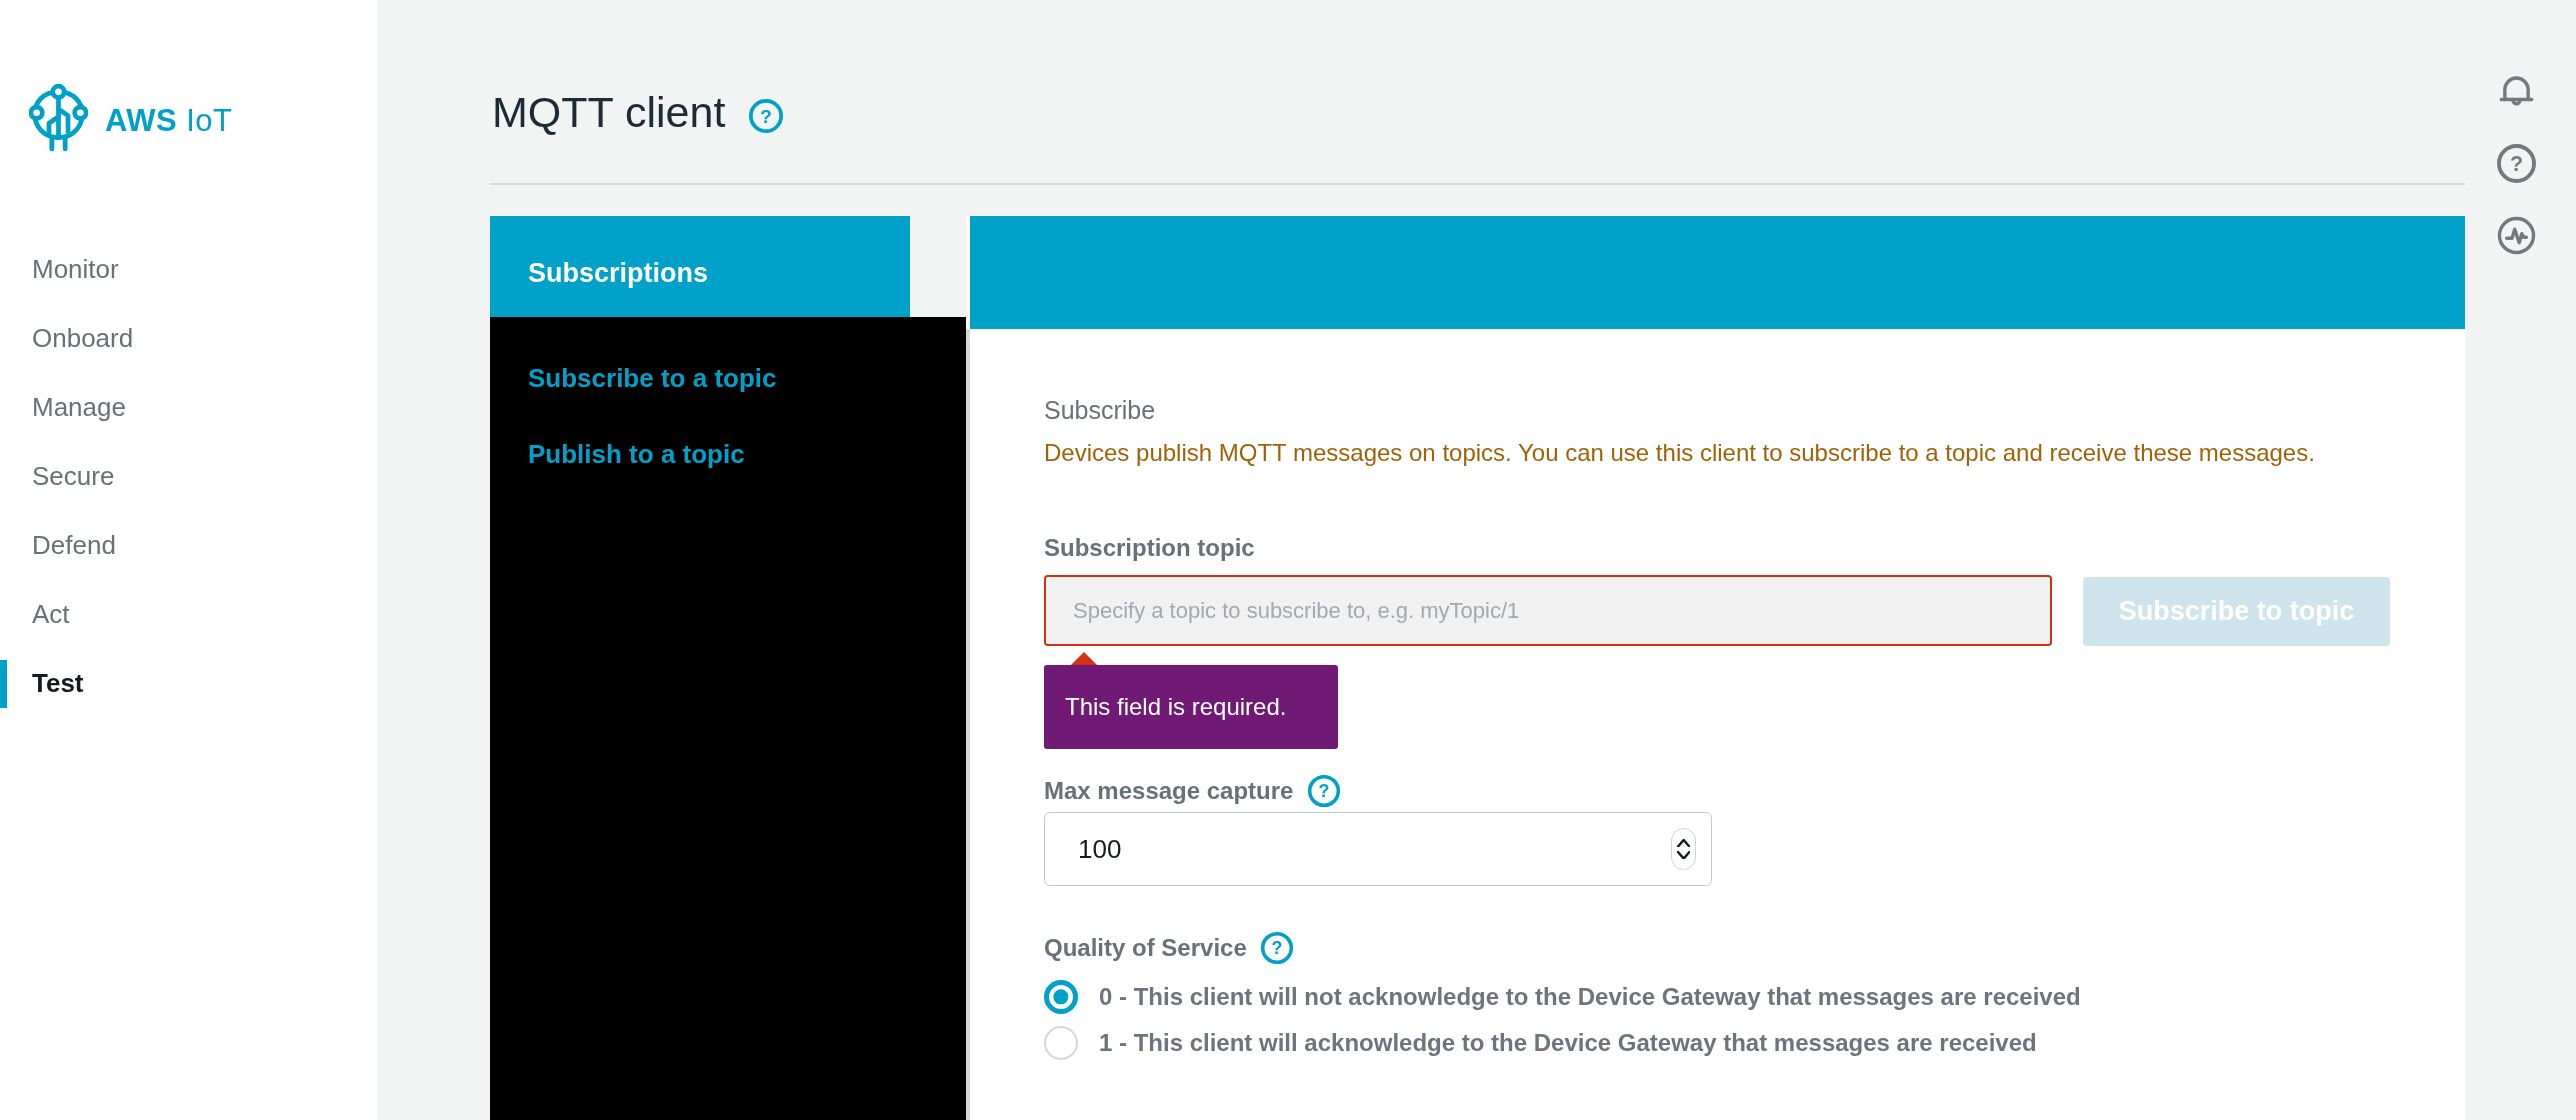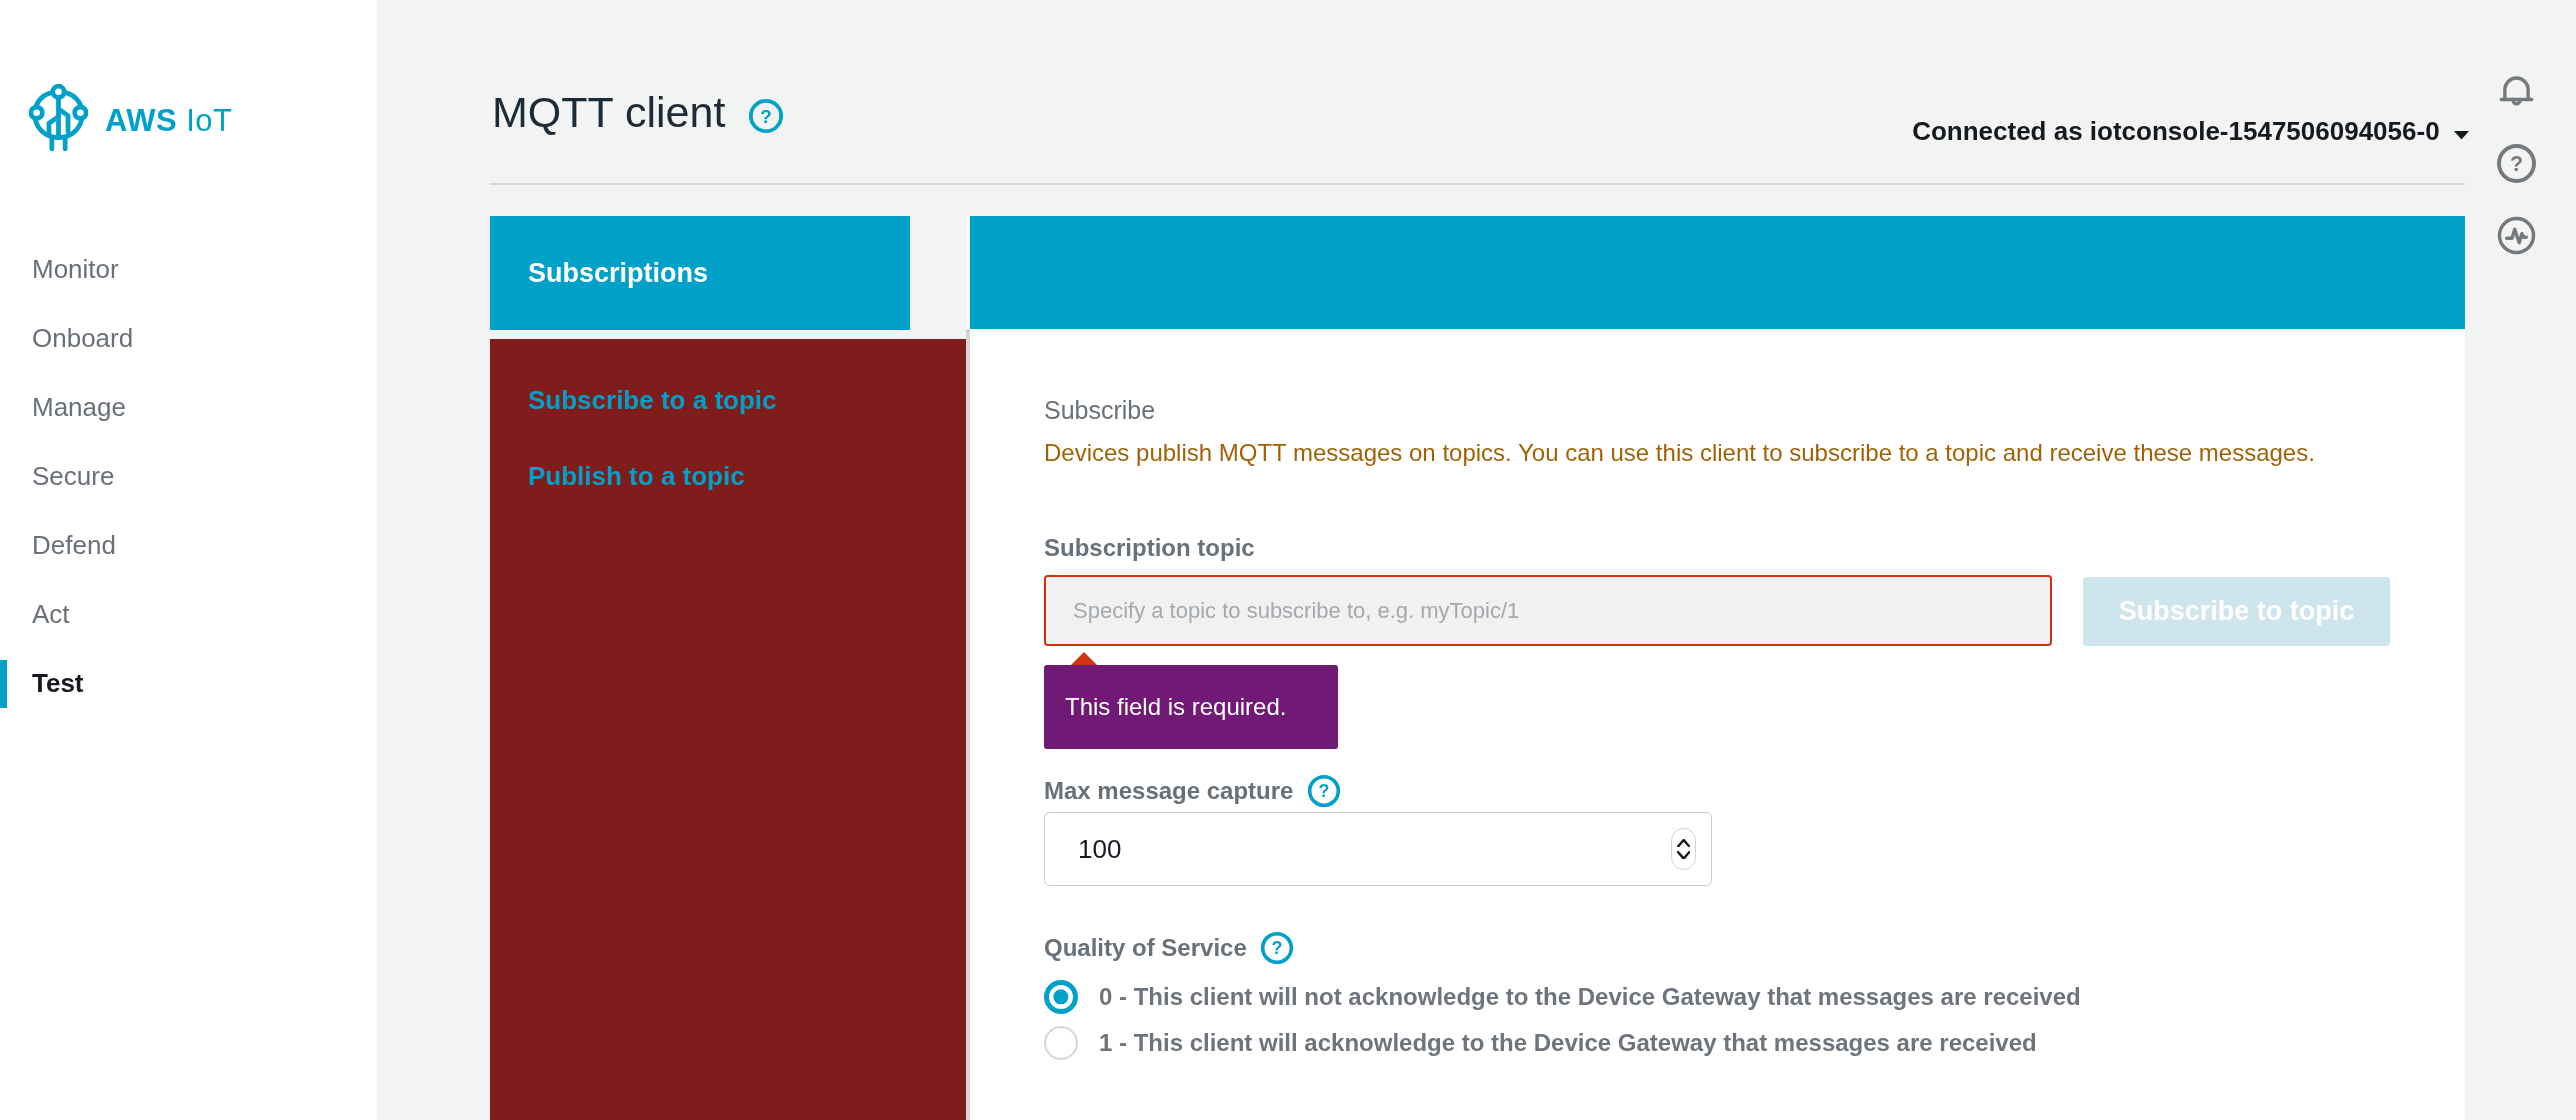--- a/index.html
+++ b/index.html
@@ -26,21 +26,21 @@
   .connected { position:absolute; top:116px; right:106px; display:flex; align-items:center; gap:13.4px;
                font-size:26px; font-weight:bold; color:#16191f; cursor:pointer; }
   .title-divider { position:absolute; left:490px; top:183px; width:1975px; height:1.9px; background:#d9d9d9; }
   
   .tab-left { position:absolute; left:490px; top:216px; width:420px; height:114px; background:#00a1c9;
               display:flex; align-items:center; padding-left:38px; cursor:pointer; }
   .tab-left span { color:#ffffff; font-size:27px; font-weight:bold; }
   .tab-gap { position:absolute; left:966px; top:216px; width:3.8px; height:114px; background:#ffffff; }
   .tab-right { position:absolute; left:970px; top:216px; width:1495px; height:114px; background:#00a1c9; }
   
-  .left-col { position:absolute; left:490px; top:339px; width:476px; bottom:0; background:#7f1d1d; }
+  .left-col { position:absolute; left:490px; top:317px; width:476px; bottom:0; background:#000000; }
   .panel-link { position:absolute; left:38px; font-size:26px; font-weight:bold; color:#00a1c9; cursor:pointer; }
   .panel-link.l1 { top:46px; }
   .panel-link.l2 { top:122px; }
   .col-divider { position:absolute; left:966px; top:329px; width:3.8px; bottom:0; background:#d6d6d6; }
   .right-col { position:absolute; left:970px; top:329px; width:1495px; bottom:0; background:#ffffff; }
   .section-heading { position:absolute; left:74px; top:67px; font-size:25px; color:#687078; }
   .section-desc { position:absolute; left:74px; top:105px; width:1346px; font-size:24px; line-height:38px; color:#a16207; }
   .field-label { font-size:24px; font-weight:bold; color:#687078; }
   .topic-label { position:absolute; left:74px; top:205px; }
   .topic-input { position:absolute; left:74px; top:246px; width:1008px; height:71px;
@@ -126,28 +126,20 @@
   <div class="page-header">
     <span class="page-title">MQTT client</span>
     <span class="help-icon">
       <svg width="36" height="36" viewBox="0 0 38 38">
         <circle cx="19" cy="19" r="16" fill="none" stroke="#00a1c9" stroke-width="4"></circle>
         <text x="19" y="26" text-anchor="middle" font-size="20" font-weight="bold" fill="#00a1c9" font-family="Liberation Sans, sans-serif">?</text>
       </svg>
     </span>
   </div>
 
-  <div class="connected">
-    <span>Connected as iotconsole-1547506094056-0</span>
-    <span>
-      <svg width="17" height="10.5" viewBox="0 0 18 11">
-          <path d="M1 1 L9 10 L17 1 Z" fill="#16191f"></path>
-        </svg>
-    </span>
-  </div>
 
   <div class="title-divider"></div>
 
   <div class="tab-left">
     <span>Subscriptions</span>
   </div>
   <div class="tab-gap"></div>
   <div class="tab-right"></div>
 
   <div class="left-col">

